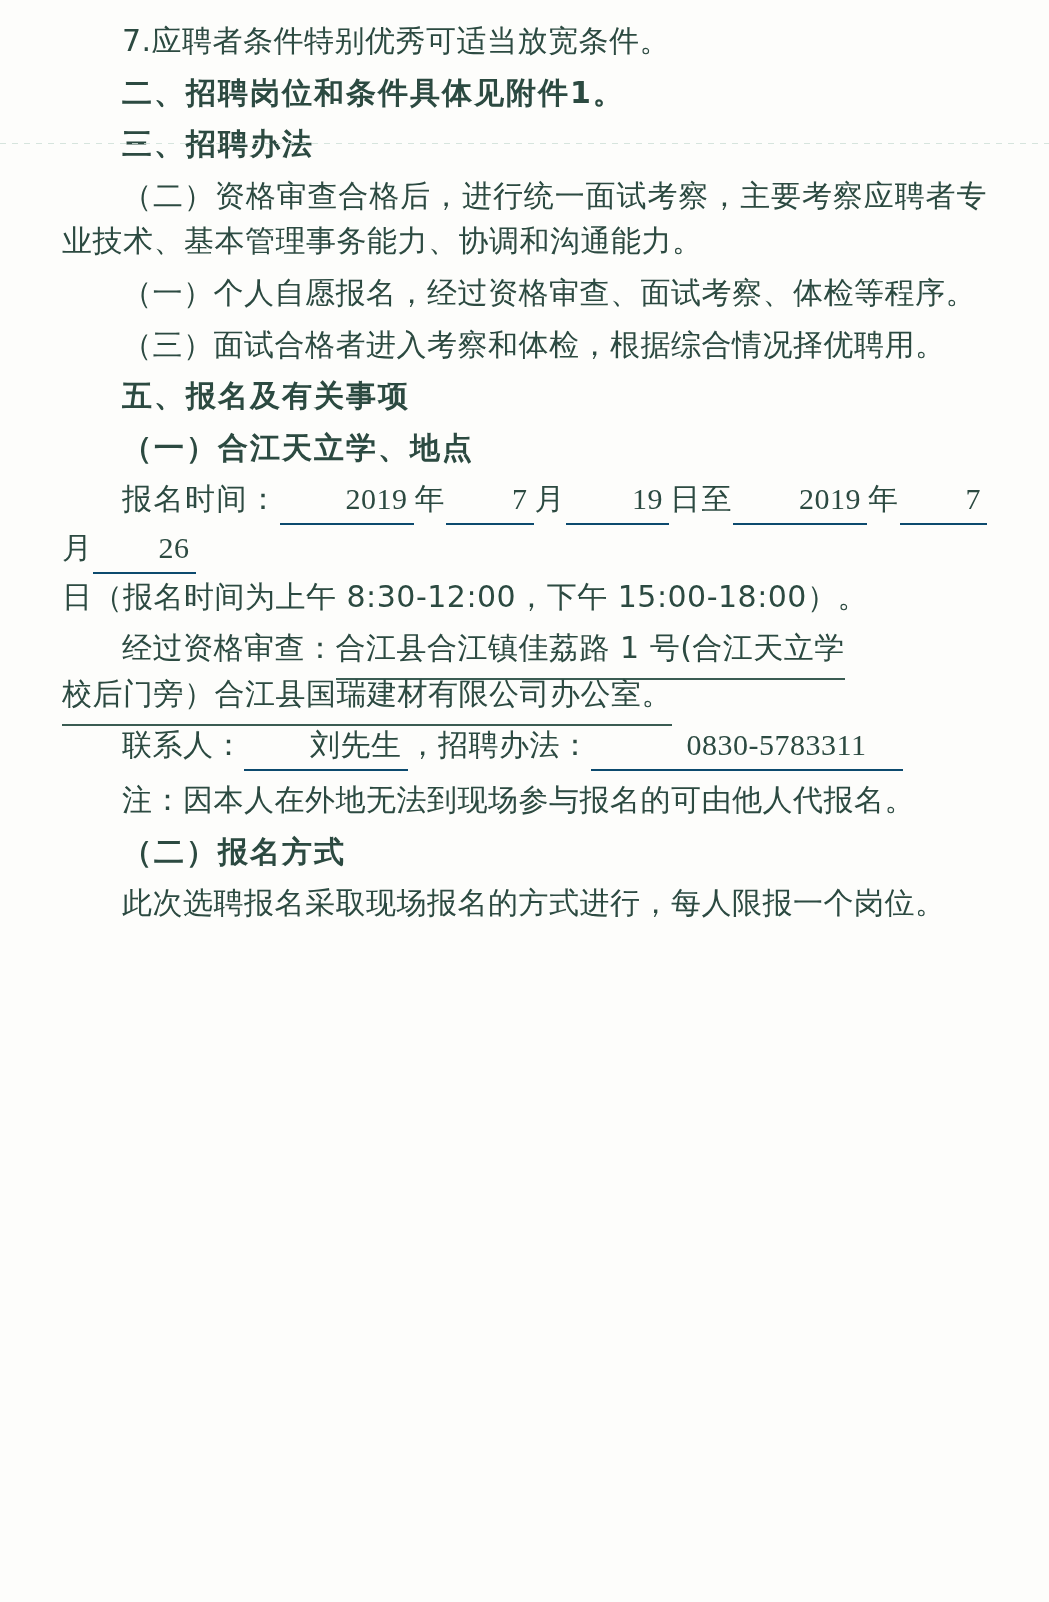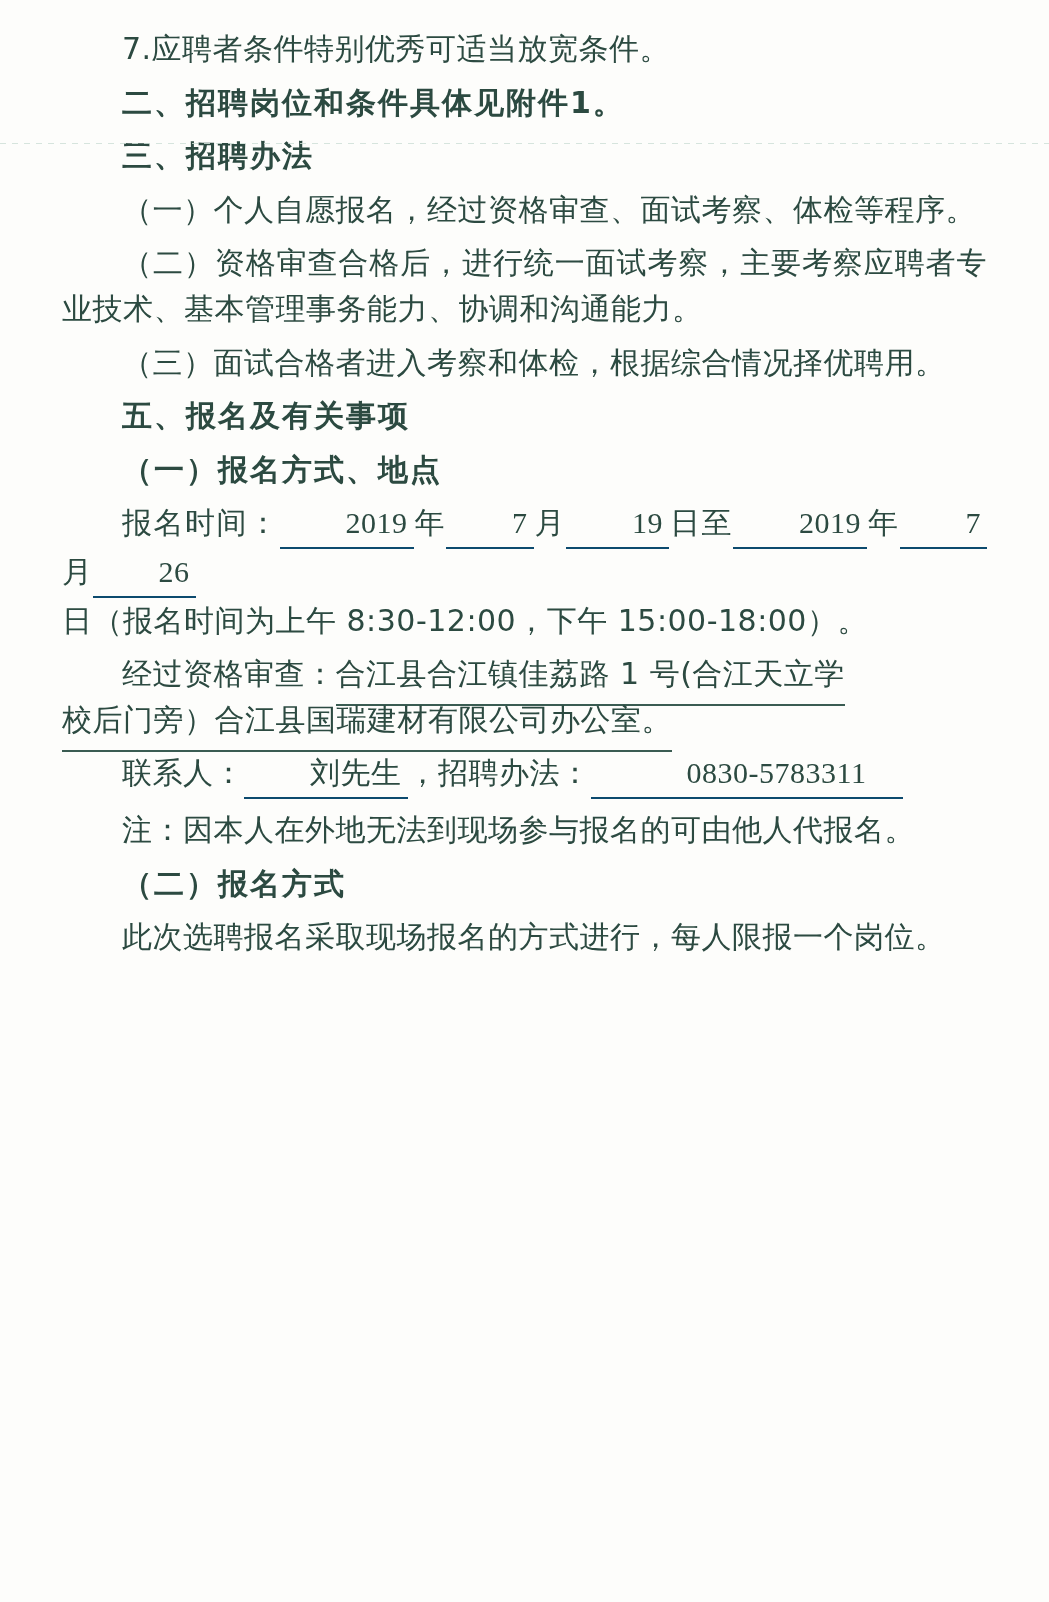--- a/index.html
+++ b/index.html
@@ -34,21 +34,21 @@
         #cfe0d8 0px, #cfe0d8 6px, transparent 6px, transparent 12px);
     opacity: .85;
   }
   .doc {
     font-size: 30px;
     line-height: 1.52;
     letter-spacing: .5px;
     color: #2c4a41;
   }
   p {
-    margin: 8px 0 6px 0;
+    margin: 0 0 6px 0;
     text-align: justify;
     text-justify: inter-ideograph;
   }
   .indent {
     text-indent: 2em;
   }
   .heading {
     font-weight: bold;
     text-indent: 2em;
     letter-spacing: 2px;
@@ -77,29 +77,29 @@
   <div class="scan-line"></div>
 
   <div class="doc">
 
     <p class="indent">7.应聘者条件特别优秀可适当放宽条件。</p>
 
     <p class="heading">二、招聘岗位和条件具体见附件1。</p>
 
     <p class="heading">三、招聘办法</p>
 
+    <p class="indent">（二）资格审查合格后，进行统一面试考察，主要考察应聘者专业技术、基本管理事务能力、协调和沟通能力。</p>
+
     <p class="indent">（一）个人自愿报名，经过资格审查、面试考察、体检等程序。</p>
-
-    <p class="indent">（二）资格审查合格后，进行统一面试考察，主要考察应聘者专业技术、基本管理事务能力、协调和沟通能力。</p>
 
     <p class="indent">（三）面试合格者进入考察和体检，根据综合情况择优聘用。</p>
 
     <p class="heading">五、报名及有关事项</p>
 
-    <p class="heading">（一）报名方式、地点</p>
+    <p class="heading">（一）合江天立学、地点</p>
 
     <p class="indent">
       <span>报名时间：</span><span class="blank w-year num">2019</span><span>年</span><span class="blank w-month num">7</span><span>月</span><span class="blank w-day num">19</span><span>日至</span><span class="blank w-year num">2019</span><span>年</span><span class="blank w-month num">7</span><span>月</span><span class="blank w-day num">26</span><br><span>日</span><span>（报名时间为上午 8:30-12:00，下午 15:00-18:00）。</span>
     </p>
 
     <p class="indent">
       <span>经过资格审查：</span><span class="uline">合江县合江镇佳荔路 1 号(合江天立学</span><br><span class="uline">校后门旁）合江县国瑞建材有限公司办公室。</span>
     </p>
 
     <p class="indent">

